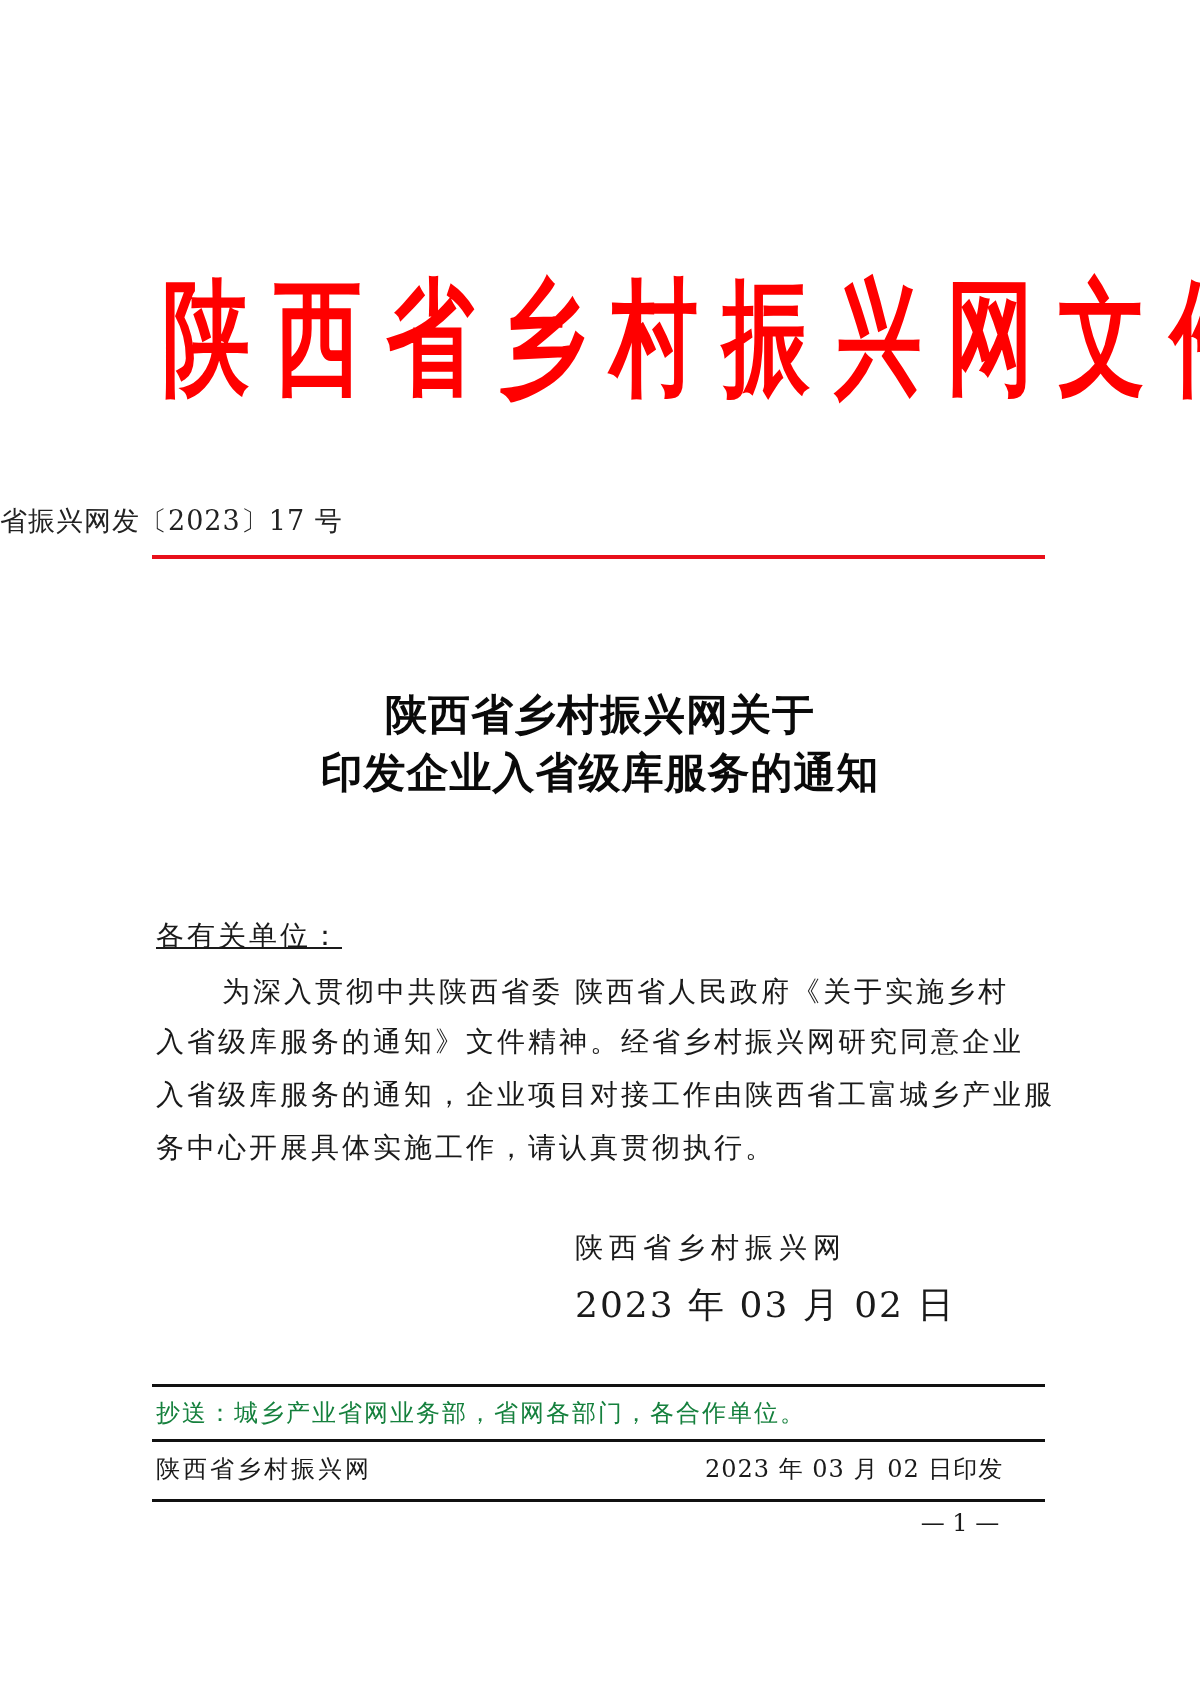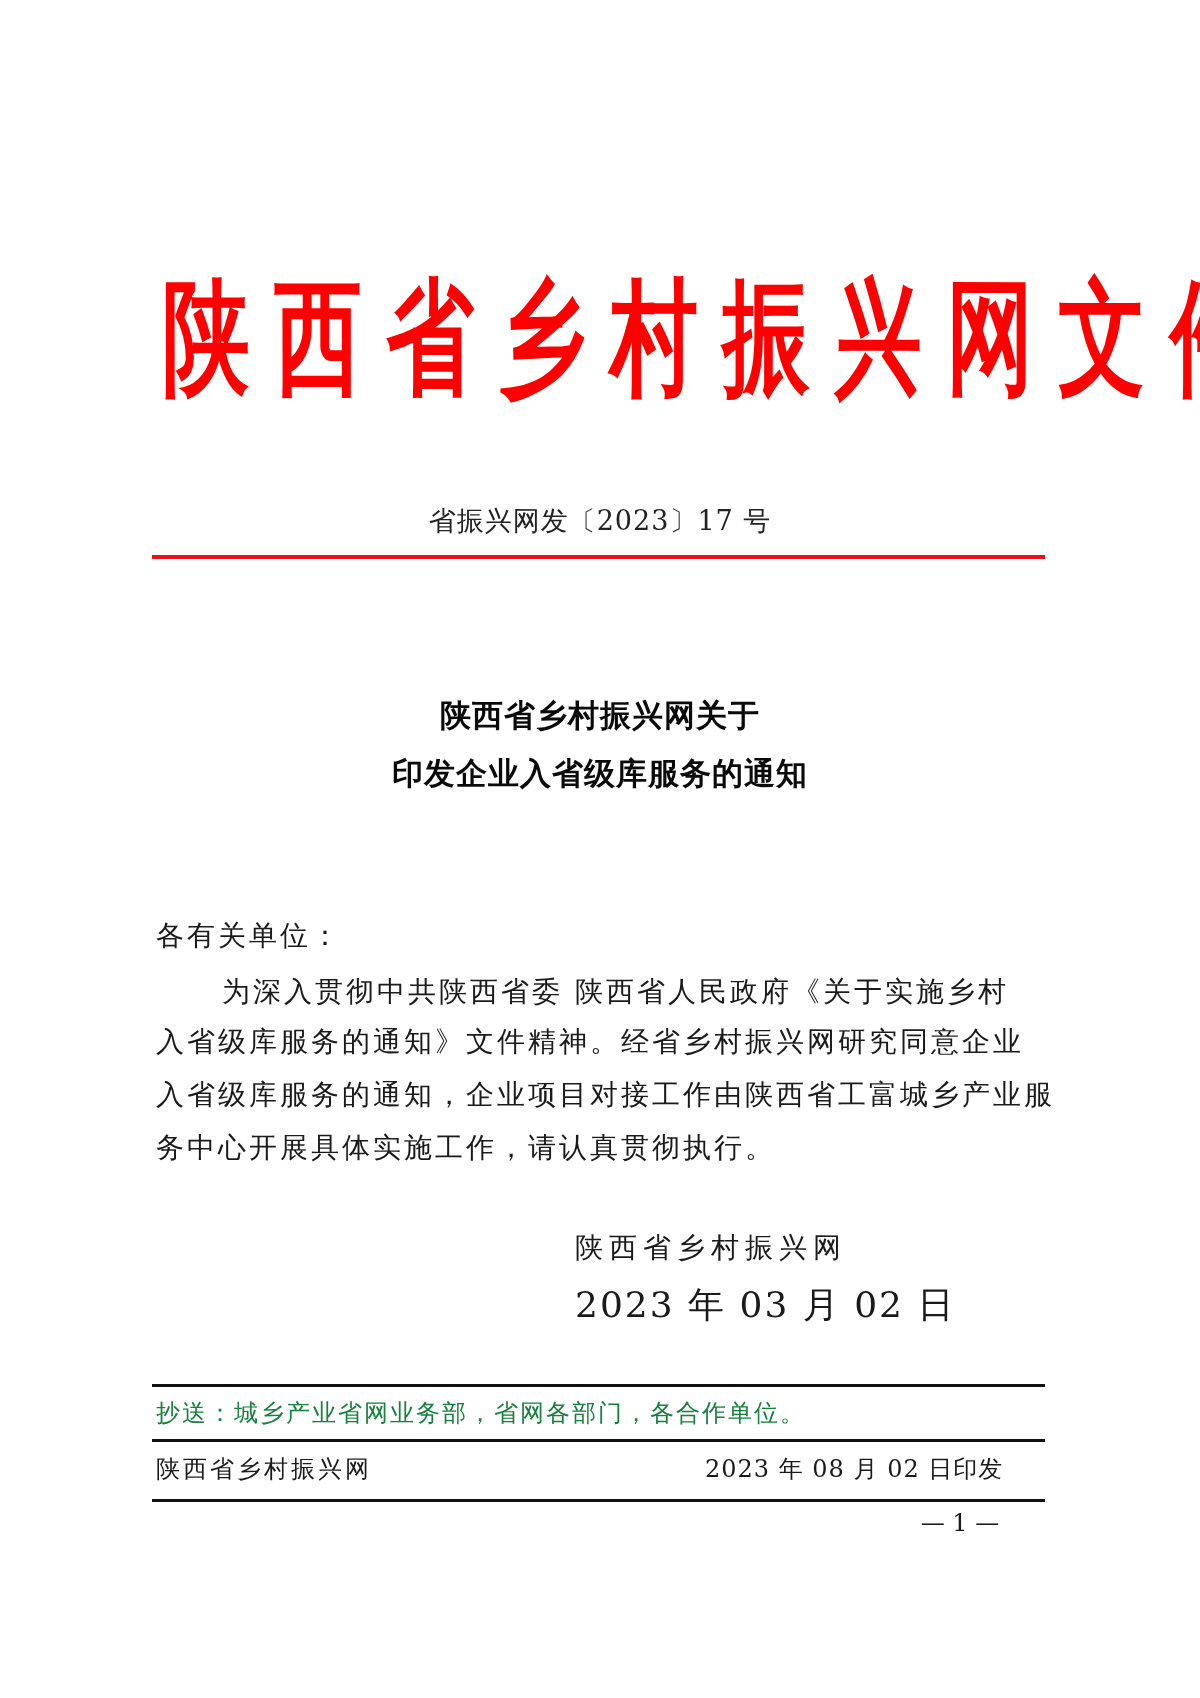--- a/index.html
+++ b/index.html
@@ -37,58 +37,57 @@
       transform: scaleX(0.78) scaleY(1.12);
       transform-origin: center center;
       letter-spacing: 0;
     }
 
     
     .doc-number {
       left: 0;
       width: 1200px;
       top: 503px;
-      text-align: center;
       font-size: 27px;
       line-height: 36px;
       color: #222;
       letter-spacing: 1px;
     }
     .red-rule {
       left: 152px;
       top: 555px;
       width: 893px;
       height: 4px;
       background: #e8101a;
     }
 
     
     .title-line {
       left: 0;
       width: 1200px;
       text-align: center;
       font-family: "DejaVu Serif", "Liberation Serif", serif;
       font-weight: bold;
-      font-size: 31px;
+      font-size: 42px;
       line-height: 50px;
       color: #0a0a0a;
       letter-spacing: 1px;
     }
     .title-1 { top: 690px; }
     .title-2 { top: 748px; text-align: center; }
 
     
     .body-text {
       font-size: 28px;
       line-height: 40px;
       color: #1a1a1a;
       letter-spacing: 3px;
       white-space: nowrap;
     }
-    .salutation { left: 156px; top: 916px; }
+    .salutation { left: 156px; top: 916px; text-decoration: underline; }
     .para-line-1 { left: 222px; top: 972px; }
     .para-line { left: 156px; }
     .pl2 { top: 1022px; }
     .pl3 { top: 1075px; }
     .pl4 { top: 1128px; }
 
     .sign-org { left: 575px; top: 1228px; font-size: 28px; letter-spacing: 6px; }
     .sign-date { left: 575px; top: 1285px; font-size: 36px; letter-spacing: 2px; }
 
     
@@ -168,15 +167,15 @@
 <div class="abs body-text para-line pl3">入省级库服务的通知，企业项目对接工作由陕西省工富城乡产业服</div>
 <div class="abs body-text para-line pl4">务中心开展具体实施工作，请认真贯彻执行。</div>
 
 <div class="abs body-text sign-org">陕西省乡村振兴网</div>
 <div class="abs body-text sign-date">2023 年 03 月 02 日</div>
 
 <div class="abs black-rule rule-1"></div>
 <div class="abs cc-line">抄送：城乡产业省网业务部，省网各部门，各合作单位。</div>
 <div class="abs black-rule rule-2"></div>
 <div class="abs issuer">陕西省乡村振兴网</div>
-<div class="abs issue-date">2023 年 08 月 02 日印发</div>
+<div class="abs issue-date">2023 年 03 月 02 日印发</div>
 <div class="abs black-rule rule-3"></div>
 <div class="abs page-number">— 1 —</div>
 
 </body></html>

